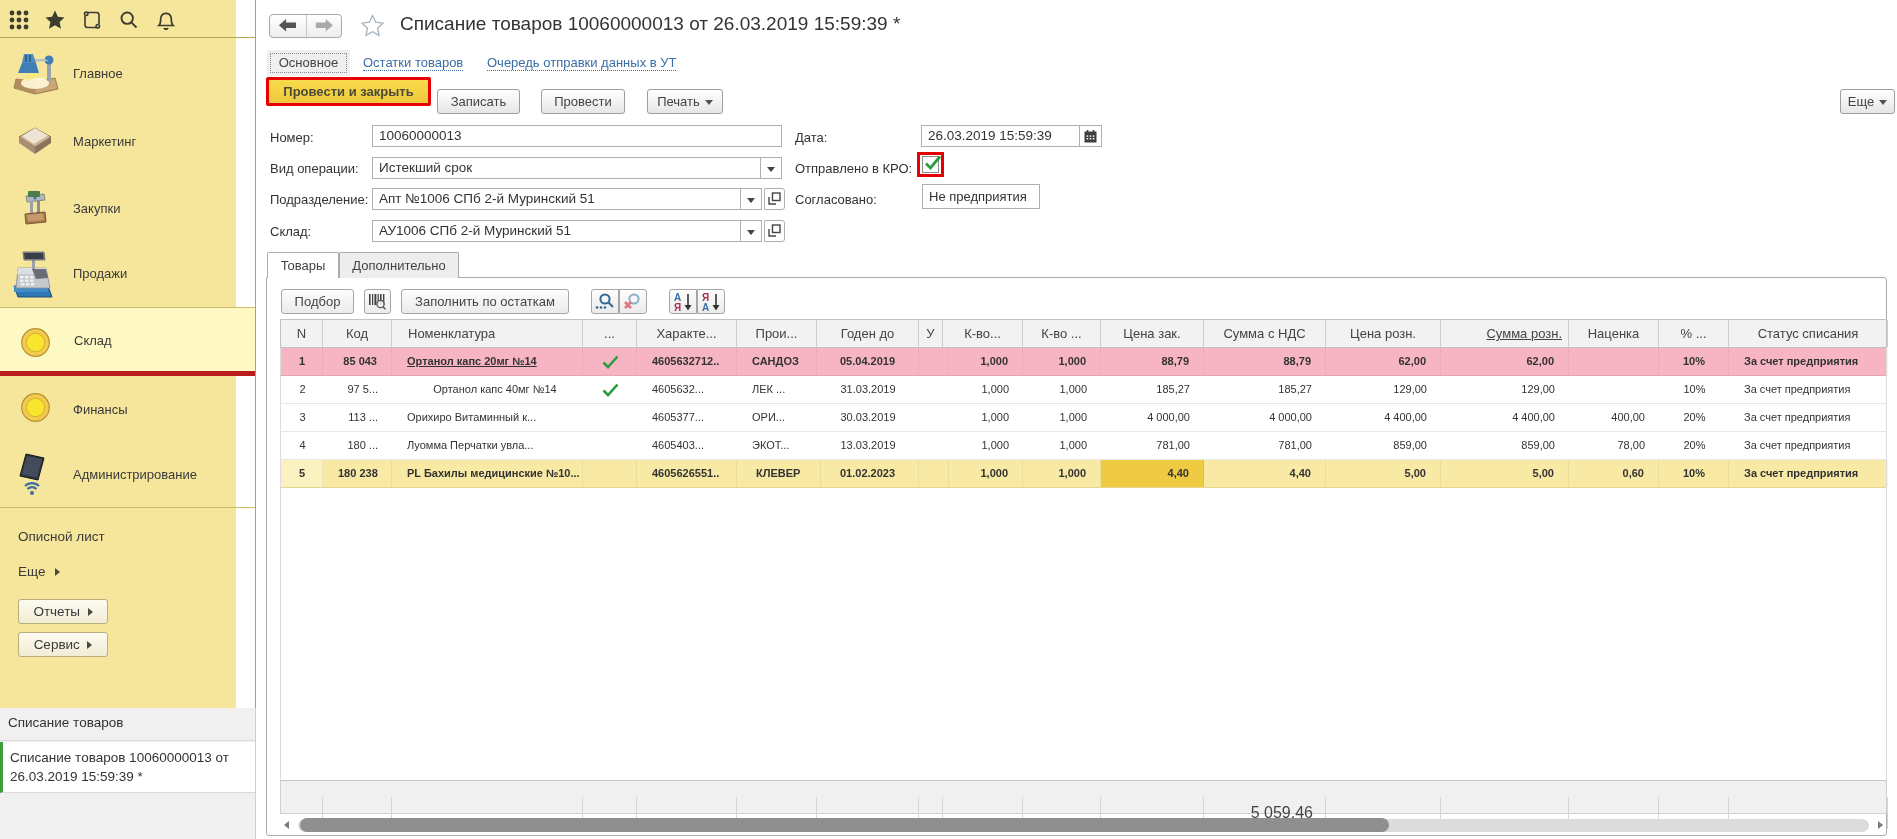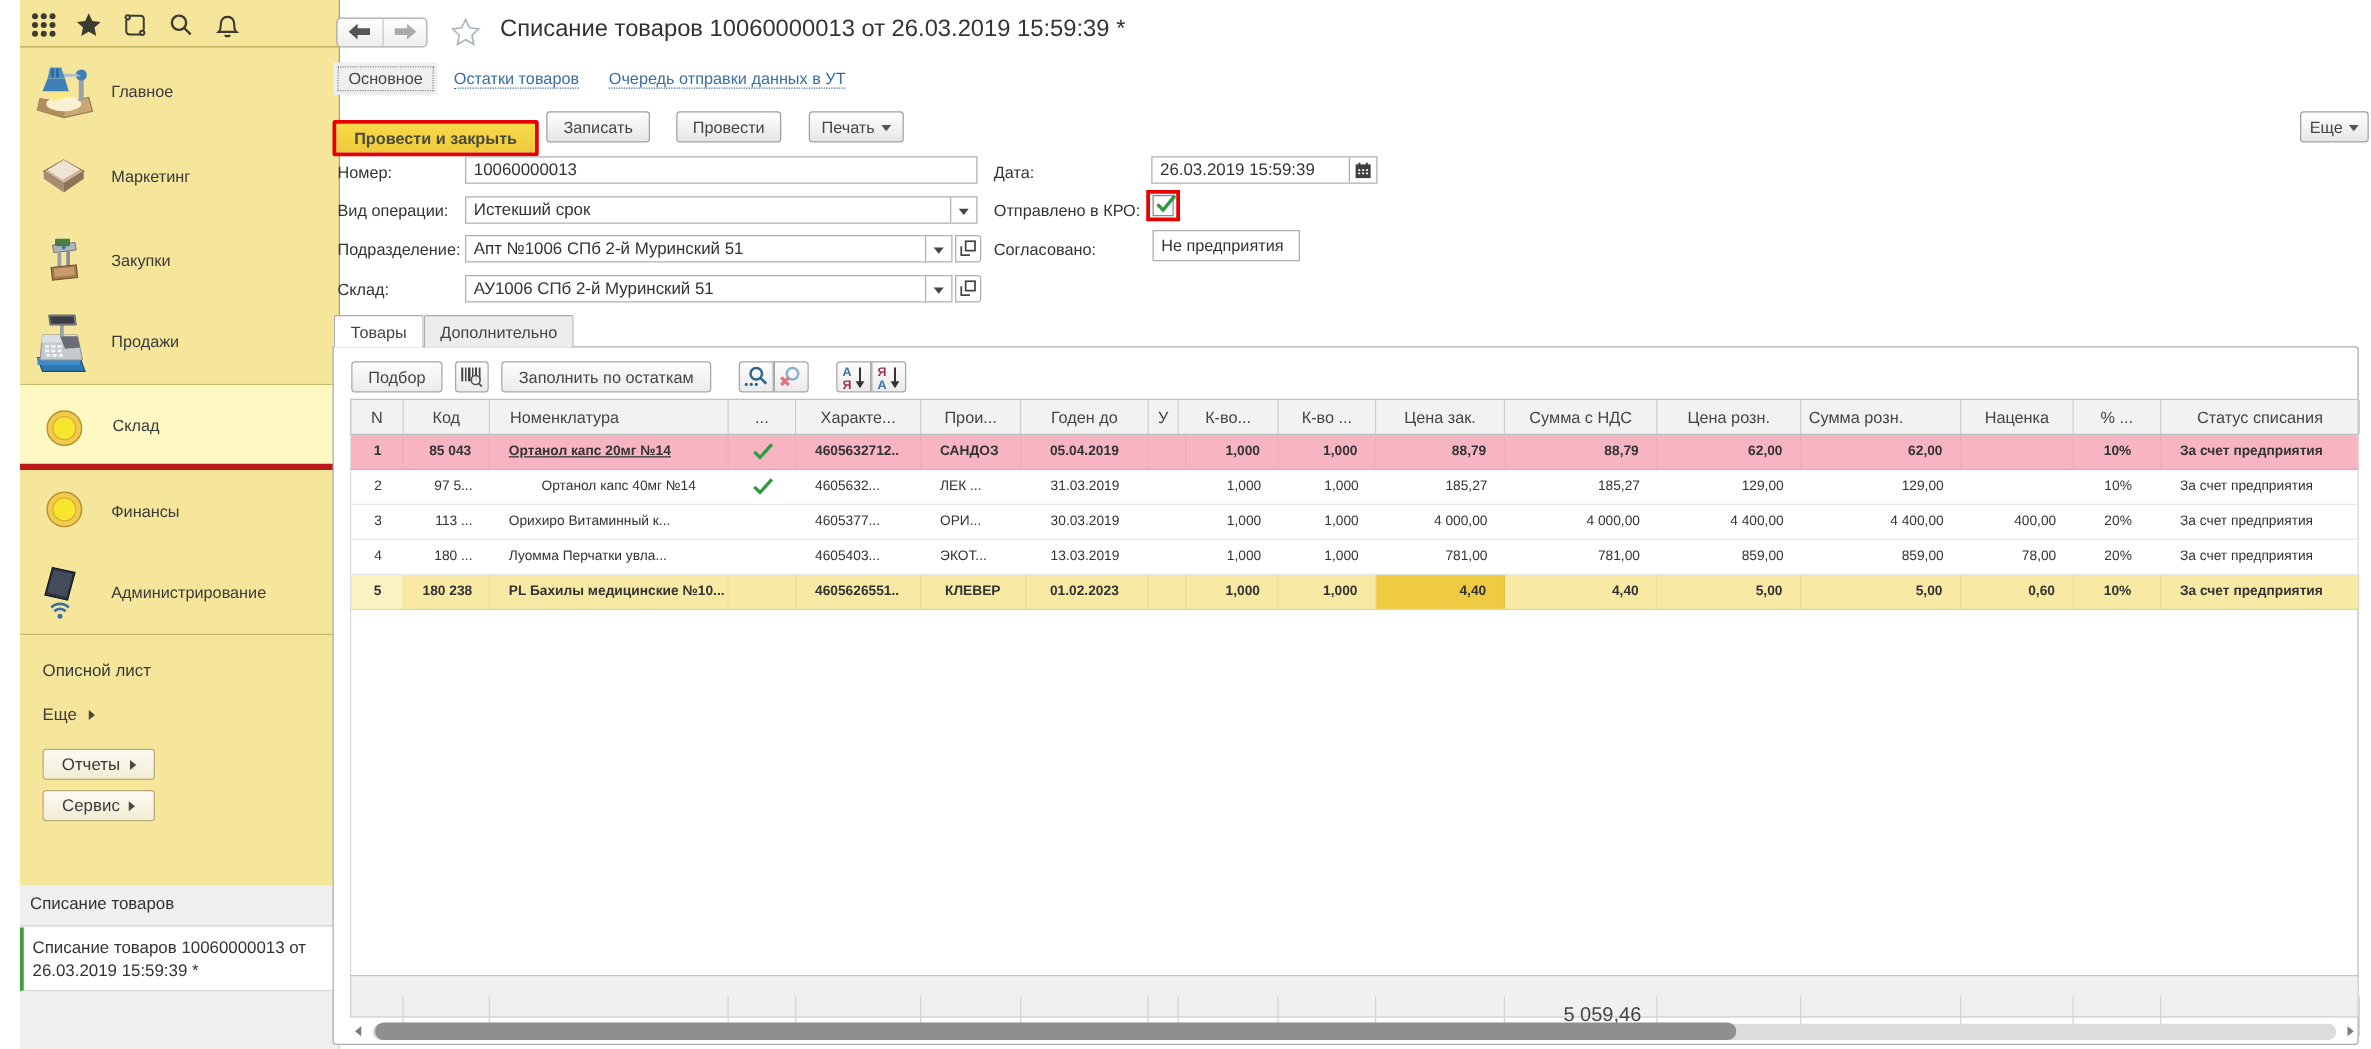--- a/index.html
+++ b/index.html
@@ -1,18 +1,18 @@
 <!DOCTYPE html>
 <html><head><meta charset="utf-8">
 <style>
 * { margin:0; padding:0; box-sizing:border-box; }
 html,body { width:1897px; height:839px; background:#fff; font-family:"Liberation Sans",sans-serif; overflow:hidden; }
 body { position:relative; font-size:13px; color:#333; }
 
-#sidebar { position:absolute; left:16px; top:0; width:256px; height:839px; background:#f6e69c; }
+#sidebar { position:absolute; left:0; top:0; width:236px; height:839px; background:#f6e69c; }
 #sbyellowborder { position:absolute; left:255px; top:0; width:1px; height:708px; background:#b3a44f; }
 #sbgrayborder { position:absolute; left:255px; top:708px; width:1px; height:131px; background:#cfcfcf; }
 #sbtop { position:absolute; left:0; top:0; width:255px; height:38px; border-bottom:1px solid #b3a44f; }
 #sidebar { background:#f6e69c; }
 .sbicon { position:absolute; top:10px; }
 .menuitem { position:absolute; left:0; width:255px; }
 .menuitem .mlabel { position:absolute; left:73px; top:50%; transform:translateY(-50%); font-size:13px; color:#3a3a3a; }
 #selitem { position:absolute; left:0; top:307px; width:255px; height:69px; background:#fef9c3; border-top:1px solid #c9ba6c; border-bottom:5px solid #b91c1c; }
 .sbdivider { position:absolute; left:0; width:255px; border-top:1px solid #c9ba6c; }
 .sbtext { position:absolute; left:18px; font-size:13.5px; color:#3a3a3a; }
@@ -23,21 +23,21 @@
 
 #navbtns { position:absolute; left:269px; top:14px; width:73px; height:24px; border:1px solid #a8a8a8; border-radius:4px; background:linear-gradient(#ffffff,#ededed); }
 #navbtns .sep { position:absolute; left:36px; top:0; width:1px; height:22px; background:#c7c7c7; }
 #title { position:absolute; left:400px; top:13px; font-size:19px; color:#333; white-space:nowrap; }
 .toptab { position:absolute; top:50px; height:26px; font-size:13px; }
 #tab-osn { left:267px; width:83px; background:#efefef; color:#444; text-align:center; line-height:26px; }
 #tab-osn .foc { position:absolute; left:3px; top:3px; right:3px; bottom:3px; border:1px dotted #8c8c8c; }
 .tlink { color:#3a6ea5; line-height:26px; border-bottom:1px dotted #3a6ea5; text-decoration:none; display:inline-block; height:21px; }
 .btn { position:absolute; height:25px; background:linear-gradient(#ffffff,#e6e6e6); border:1px solid #9e9e9e; border-radius:3px; font-size:13px; color:#444; text-align:center; }
 .btn .bt { line-height:23px; }
-#btn-main { position:absolute; left:266px; top:96px; width:165px; height:29px; border:3px solid #e80000; border-radius:2px; background:linear-gradient(#f8da4b,#eec93c); font-size:13px; font-weight:bold; color:#4a4a3a; text-align:center; line-height:23px; }
+#btn-main { position:absolute; left:266px; top:77px; width:165px; height:29px; border:3px solid #e80000; border-radius:2px; background:linear-gradient(#f8da4b,#eec93c); font-size:13px; font-weight:bold; color:#4a4a3a; text-align:center; line-height:23px; }
 .arrow-down { display:inline-block; width:0; height:0; border-left:4px solid transparent; border-right:4px solid transparent; border-top:5px solid #555; vertical-align:middle; margin-left:5px; margin-bottom:1px; }
 
 .flabel { position:absolute; font-size:13px; color:#333; }
 .finput { position:absolute; border:1px solid #b0b0b0; background:#fff; font-size:13.5px; color:#333; line-height:20px; padding-left:6px; white-space:nowrap; }
 .fcombo-arrow { position:absolute; top:0; bottom:0; width:21px; border-left:1px solid #b0b0b0; }
 .fcombo-arrow:after { content:""; position:absolute; left:6px; top:9px; width:0; height:0; border-left:4px solid transparent; border-right:4px solid transparent; border-top:5px solid #444; }
 .fopenbtn { position:absolute; width:21px; height:22px; border:1px solid #b0b0b0; border-radius:0 3px 3px 0; background:#fff; }
 
 #panel { position:absolute; left:266px; top:277px; width:1621px; height:559px; border:1px solid #ababab; border-radius:0 3px 3px 3px; background:#fff;padding-left:37px; }
 #tab-tovary { position:absolute; left:267px; top:252px; width:72px; height:26px; background:#fff; border:1px solid #ababab; border-bottom:none; border-radius:2px 2px 0 0; z-index:3; text-align:center; line-height:25px; color:#444; }
@@ -351,21 +351,21 @@
 <div class="th" style="left:302px;width:54px;text-align:center;">...</div>
 <div class="th" style="left:356px;width:100px;text-align:center;">Характе...</div>
 <div class="th" style="left:456px;width:80px;text-align:center;">Прои...</div>
 <div class="th" style="left:536px;width:102px;text-align:center;">Годен до</div>
 <div class="th" style="left:638px;width:24px;text-align:center;">У</div>
 <div class="th" style="left:662px;width:80px;text-align:center;">К-во...</div>
 <div class="th" style="left:742px;width:78px;text-align:center;">К-во ...</div>
 <div class="th" style="left:820px;width:103px;text-align:center;">Цена зак.</div>
 <div class="th" style="left:923px;width:122px;text-align:center;">Сумма с НДС</div>
 <div class="th" style="left:1045px;width:115px;text-align:center;">Цена розн.</div>
-<div class="th" style="left:1160px;width:128px;text-align:left;">Сумма розн.</div>
+<div class="th" style="left:1160px;width:128px;text-align:right;text-decoration:underline;">Сумма розн.</div>
 <div class="th" style="left:1288px;width:90px;text-align:center;">Наценка</div>
 <div class="th" style="left:1378px;width:70px;text-align:center;">% ...</div>
 <div class="th" style="left:1448px;width:159px;text-align:center;">Статус списания</div>
 </div>
 <div class="tr rowpink" style="top:29px;">
 <div class="td" style="left:0px;width:42px;text-align:center;">1</div>
 <div class="td" style="left:42px;width:69px;text-align:right;">85 043</div>
 <div class="td" style="left:111px;width:191px;text-align:left;text-decoration:underline;">Ортанол капс 20мг №14</div>
 <div class="td" style="left:302px;width:54px;text-align:center;"><svg width="17" height="14" viewBox="0 0 17 14" style="vertical-align:middle">
             <path d="M1.5 7.5 L6 12 L15.5 1.5" fill="none" stroke="#2d9b40" stroke-width="2.6"></path>

